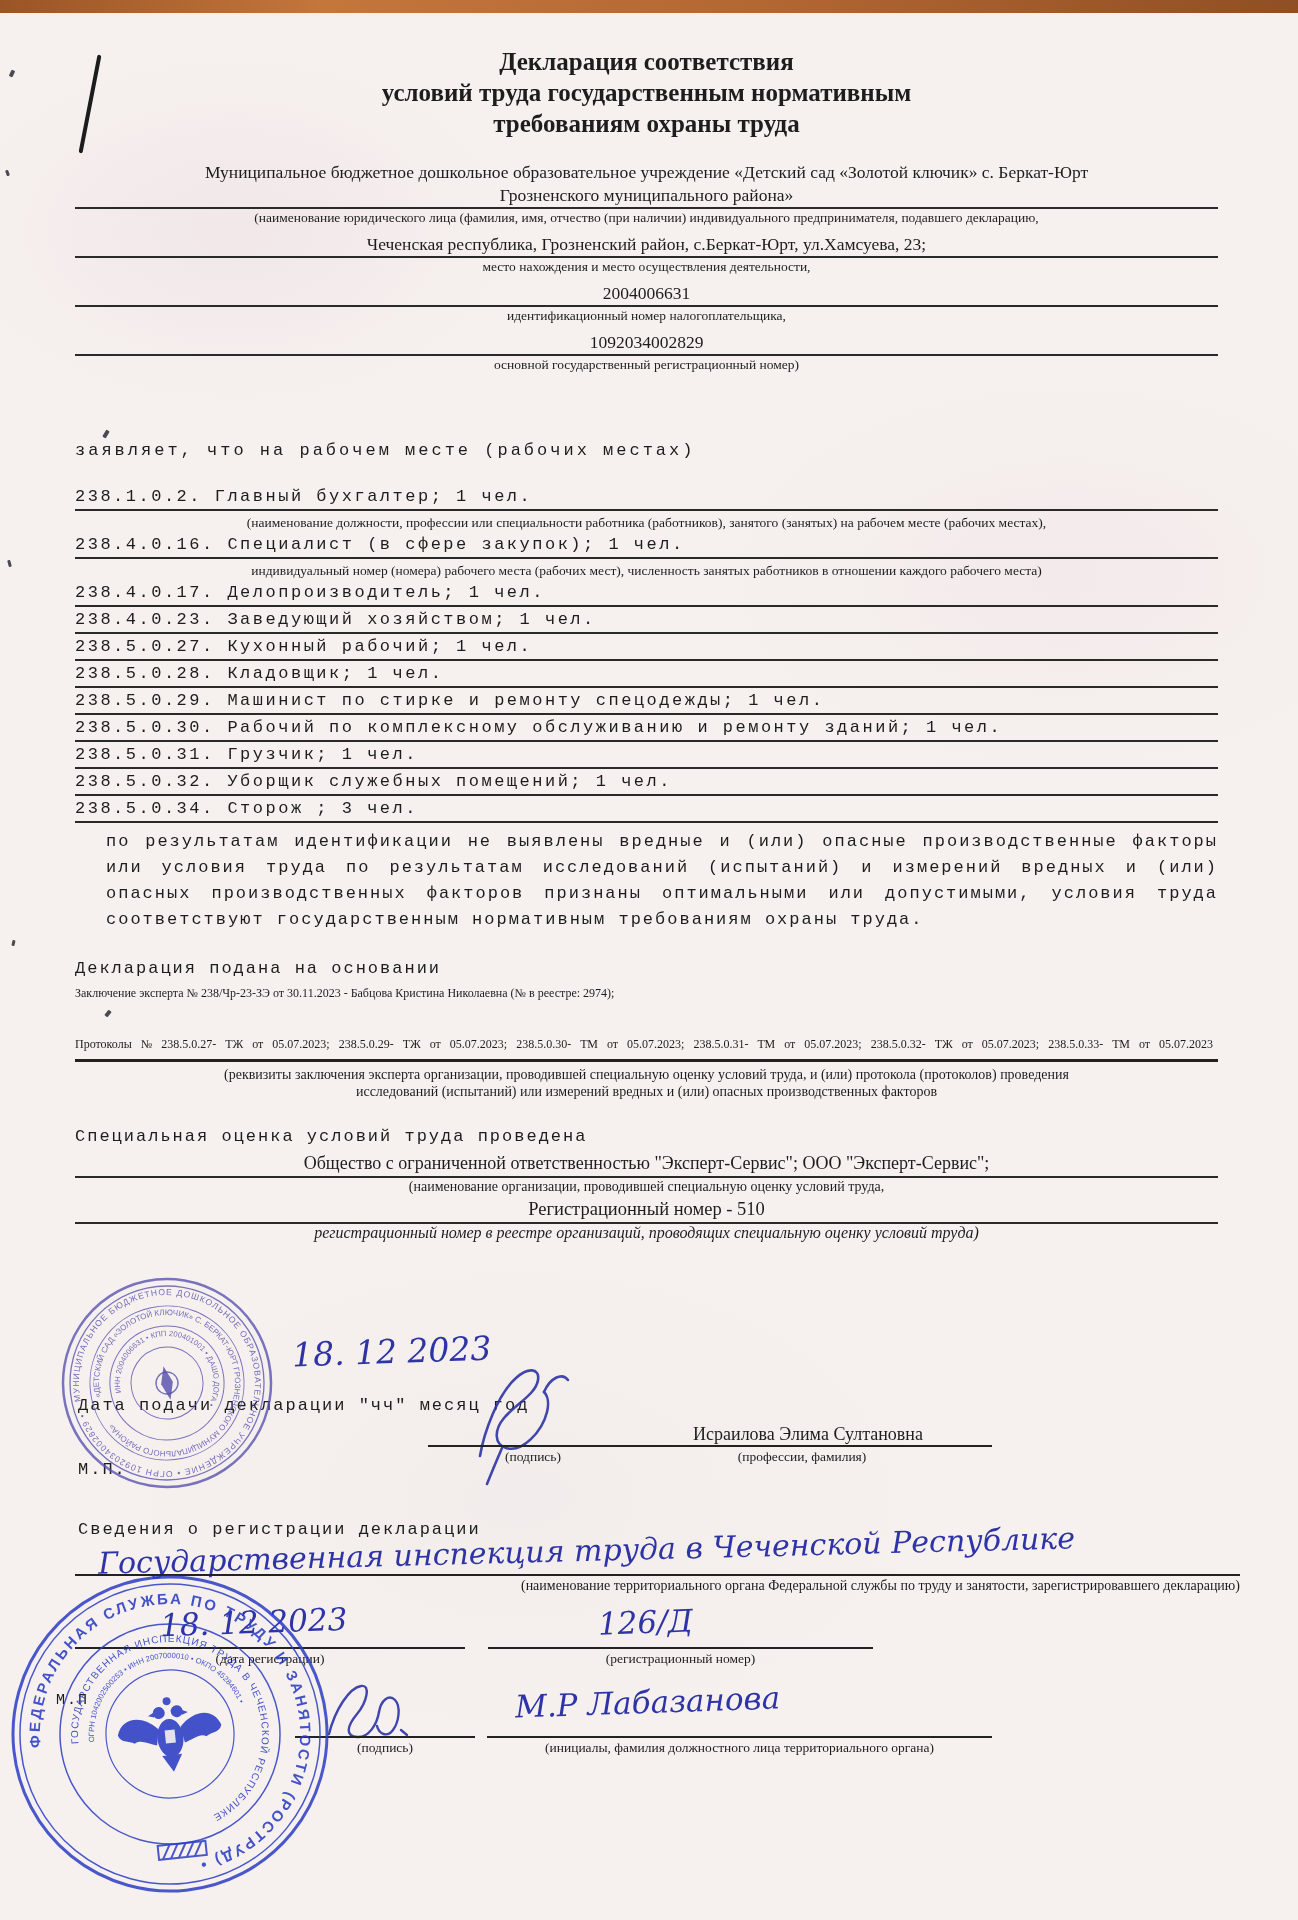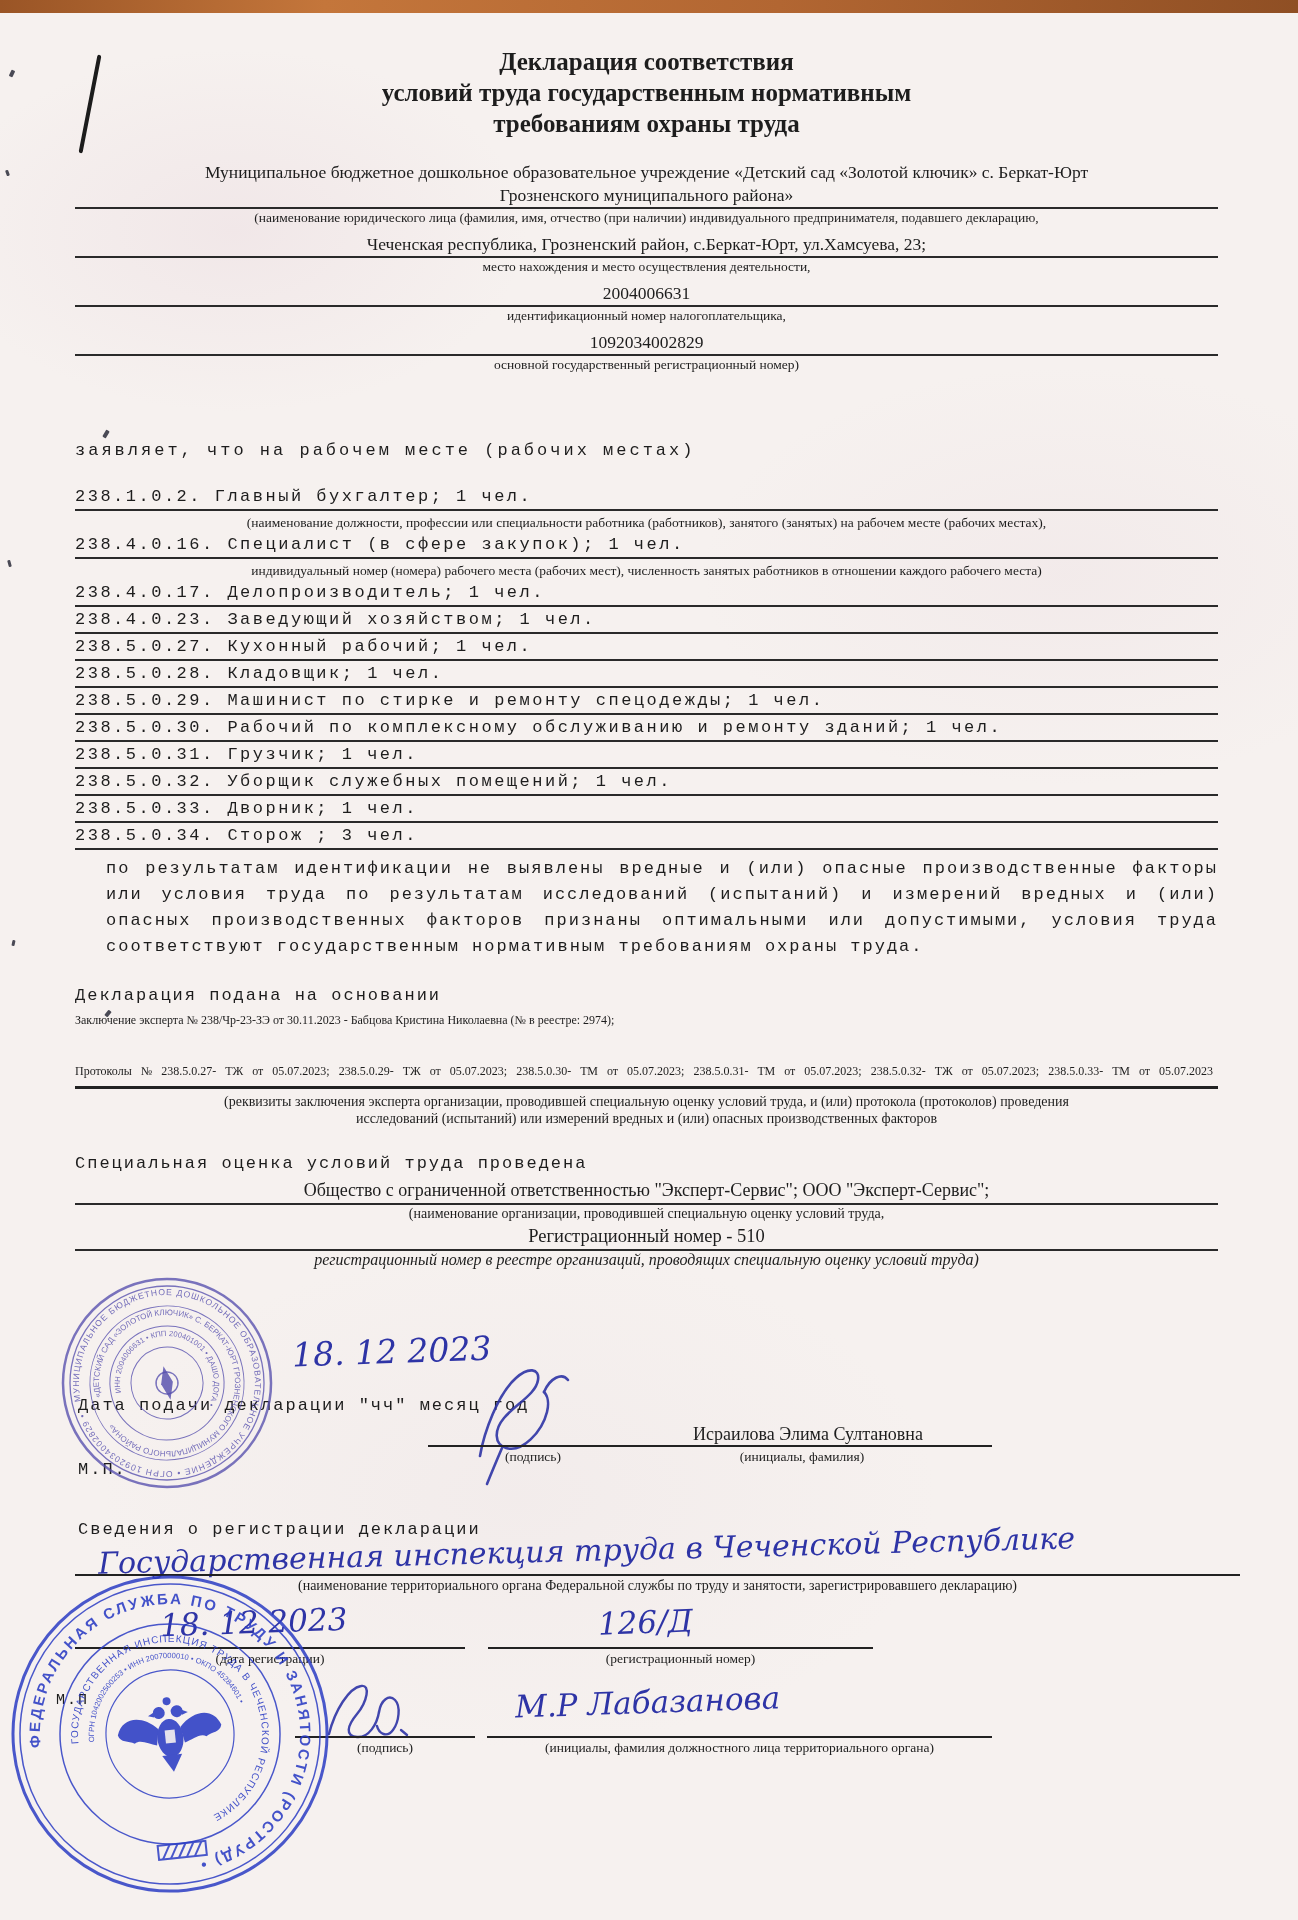--- a/index.html
+++ b/index.html
@@ -106,21 +106,20 @@
       <div class="mono wrow">238.4.0.16. Специалист (в сфере закупок); 1 чел.</div>
       <div class="rowcap">индивидуальный номер (номера) рабочего места (рабочих мест), численность занятых работников в отношении каждого рабочего места)</div>
       <div class="mono wrow">238.4.0.17. Делопроизводитель; 1 чел.</div>
       <div class="mono wrow">238.4.0.23. Заведующий хозяйством; 1 чел.</div>
       <div class="mono wrow">238.5.0.27. Кухонный рабочий; 1 чел.</div>
       <div class="mono wrow">238.5.0.28. Кладовщик; 1 чел.</div>
       <div class="mono wrow">238.5.0.29. Машинист по стирке и ремонту спецодежды; 1 чел.</div>
       <div class="mono wrow">238.5.0.30. Рабочий по комплексному обслуживанию и ремонту зданий; 1 чел.</div>
       <div class="mono wrow">238.5.0.31. Грузчик; 1 чел.</div>
       <div class="mono wrow">238.5.0.32. Уборщик служебных помещений; 1 чел.</div>
-      <div class="mono wrow">238.5.0.33. Дворник; 1 чел.</div>
       <div class="mono wrow">238.5.0.34. Сторож ; 3 чел.</div>
     </div>
 
     <div class="mono para">по результатам идентификации не выявлены вредные и (или) опасные производственные факторы или условия труда по результатам исследований (испытаний) и измерений вредных и (или) опасных производственных факторов признаны оптимальными или допустимыми, условия труда  соответствуют  государственным нормативным требованиям охраны труда.</div>
 
     <div class="mono basis-h">Декларация подана на основании</div>
     <div class="expert">Заключение эксперта № 238/Чр-23-ЗЭ от 30.11.2023 - Бабцова Кристина Николаевна (№ в реестре: 2974);</div>
 
     <div class="protocols">Протоколы № 238.5.0.27- ТЖ от 05.07.2023; 238.5.0.29- ТЖ от 05.07.2023; 238.5.0.30- ТМ от 05.07.2023; 238.5.0.31- ТМ от 05.07.2023; 238.5.0.32- ТЖ от 05.07.2023; 238.5.0.33- ТМ от 05.07.2023</div>
     <div class="pcap pcap1">(реквизиты заключения эксперта организации, проводившей специальную оценку условий труда, и (или) протокола (протоколов) проведения</div>
@@ -147,27 +146,27 @@
         <path d="M30,96 C34,72 48,34 66,18 C78,7 90,8 88,20 C86,34 66,44 54,58 C44,70 44,84 56,88 C72,93 92,72 97,52 C99,44 98,36 94,32"></path>
         <path d="M94,32 C100,18 112,12 118,20"></path>
         <path d="M52,88 C46,102 41,114 37,124"></path>
       </g>
     </svg>
     <div class="bline" style="left:428px;top:125px;width:210px;"></div>
     <div class="bcap" style="left:428px;top:129px;width:210px;">(подпись)</div>
 
     <div class="abs signer" style="left:628px;top:104px;width:360px;">Исраилова Элима Султановна</div>
     <div class="bline" style="left:612px;top:125px;width:380px;"></div>
-    <div class="bcap" style="left:612px;top:129px;width:380px;">(инициалы, фамилия)</div>
+    <div class="bcap" style="left:612px;top:129px;width:380px;">(профессии, фамилия)</div>
 
     <div class="abs mono-label" style="left:78px;top:200px;">Сведения о регистрации декларации</div>
 
     <div class="abs hand" style="left:98px;top:213px;font-size:30px;transform:rotate(-1.5deg);">Государственная инспекция труда в Чеченской Республике</div>
     <div class="bline" style="left:75px;top:254px;width:1165px;"></div>
-    <div class="bcap" style="left:75px;top:258px;width:1165px;font-size:14px;">(наименование территориального органа Федеральной службы по труду и занятости, зарегистрировавшего декларацию)</div>
+    <div class="bcap" style="left:75px;top:258px;width:1165px;font-size:14px;text-align:right;">(наименование территориального органа Федеральной службы по труду и занятости, зарегистрировавшего декларацию)</div>
 
     <div class="abs hand" style="left:160px;top:284px;font-size:31px;transform:rotate(-2deg);">18. 12 2023</div>
     <div class="bline" style="left:75px;top:327px;width:390px;"></div>
     <div class="bcap" style="left:75px;top:331px;width:390px;">(дата регистрации)</div>
 
     <div class="abs hand" style="left:598px;top:284px;font-size:31px;transform:rotate(-2deg);">126/Д</div>
     <div class="bline" style="left:488px;top:327px;width:385px;"></div>
     <div class="bcap" style="left:488px;top:331px;width:385px;">(регистрационный номер)</div>
 
     <div class="abs mono-label" style="left:56px;top:372px;font-size:15px;">М.П</div>

